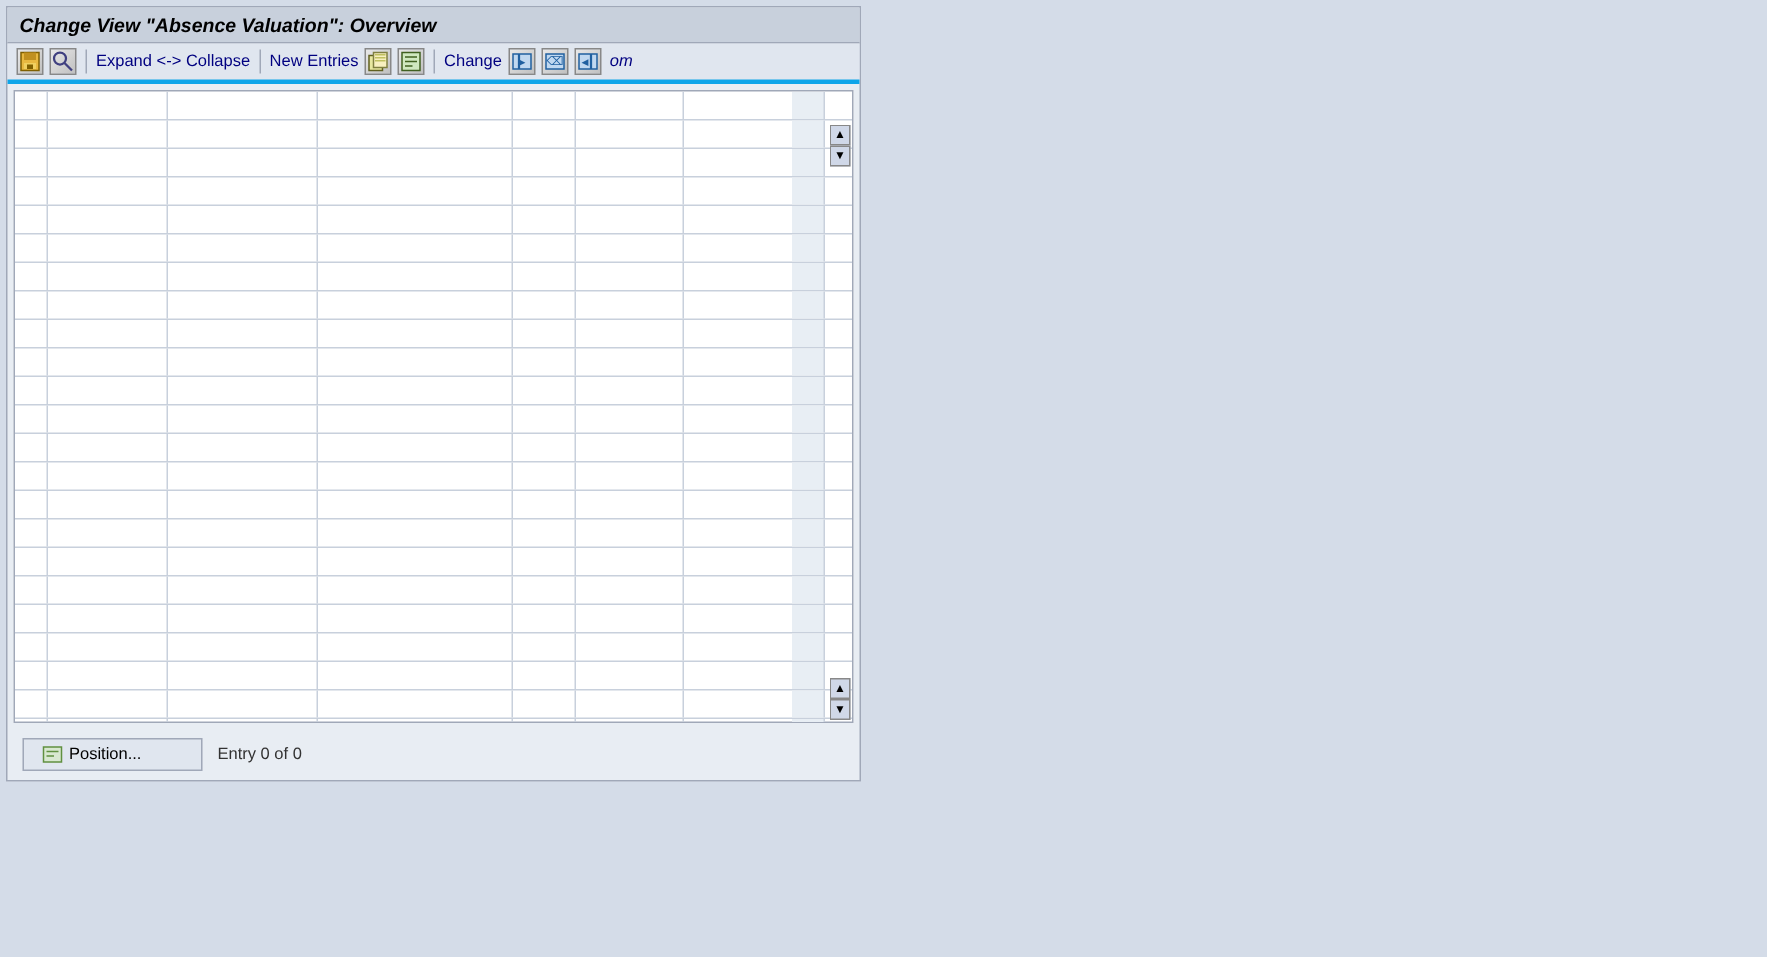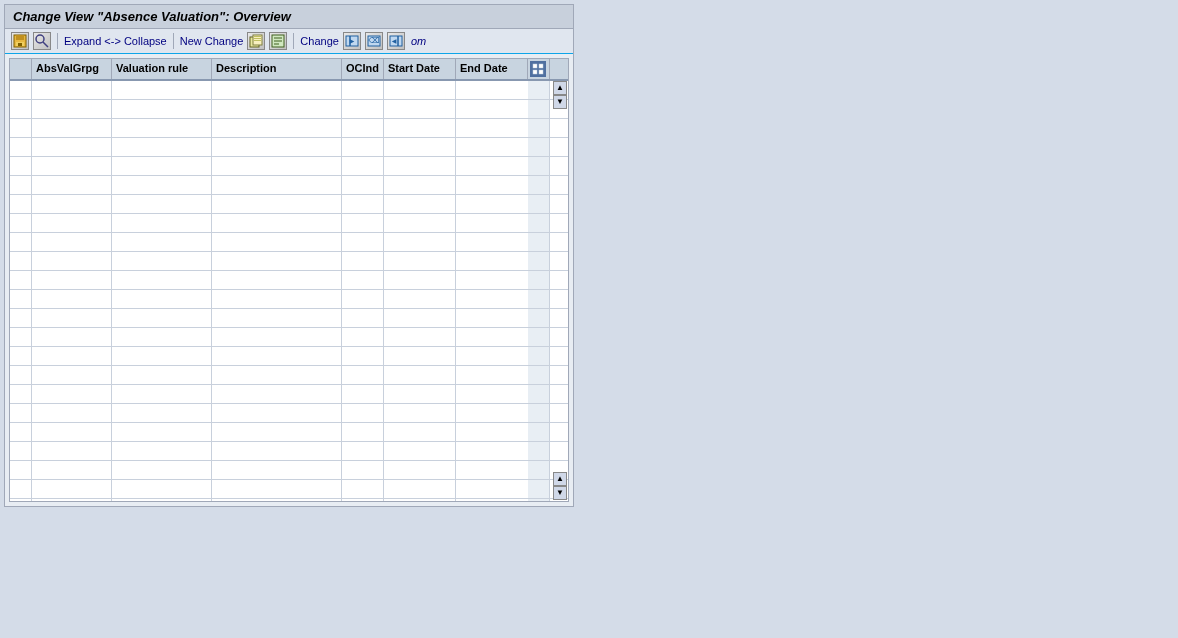--- a/index.html
+++ b/index.html
@@ -30,21 +30,21 @@
       font-style: italic;
       font-size: 13px;
       border-bottom: 1px solid #a0a8b8;
     }
     .toolbar {
       background-color: #e0e6ef;
       padding: 3px 6px;
       display: flex;
       align-items: center;
       gap: 4px;
-      border-bottom: 1px solid #0ea5e9;
+      border-bottom: 3px solid #0ea5e9;
       flex-wrap: wrap;
     }
     .toolbar-separator {
       width: 1px;
       height: 16px;
       background: #a0a8b8;
       margin: 0 2px;
     }
     .toolbar-icon {
       width: 18px;
@@ -195,21 +195,21 @@
           <line x1="8" y1="8" x2="13" y2="13" stroke="#404080" stroke-width="1.5"></line>
         </svg>
       </div>
 
       <div class="toolbar-separator"></div>
 
       <span class="toolbar-text">Expand &lt;-&gt; Collapse</span>
 
       <div class="toolbar-separator"></div>
 
-      <span class="toolbar-text">New Change</span>
+      <span class="toolbar-text">New Entries</span>
 
       <div class="toolbar-icon" title="Copy">
         <svg width="14" height="14" viewBox="0 0 14 14">
           <rect x="1" y="3" width="9" height="10" fill="#e8e8a0" stroke="#606020" stroke-width="1"></rect>
           <rect x="4" y="1" width="9" height="10" fill="#f8f0c0" stroke="#808040" stroke-width="1"></rect>
           <rect x="5" y="2" width="7" height="1" fill="#c0c060"></rect>
           <rect x="5" y="4" width="7" height="1" fill="#c0c060"></rect>
           <rect x="5" y="6" width="7" height="1" fill="#c0c060"></rect>
         </svg>
       </div>
@@ -249,39 +249,20 @@
           <text x="5" y="9" font-size="6" fill="#2060a0" text-anchor="middle">◀</text>
         </svg>
       </div>
 
       <span style="font-size:11px; color:#000080; margin-left:2px;font-style:italic;">om</span>
     </div>
 
     <div class="table-container">
       <div style="position:relative; overflow:hidden;">
 
-        <div class="table-header">
-          <div class="th-cell col-select">&nbsp;</div>
-          <div class="th-cell col-absvalgrp">AbsValGrpg</div>
-          <div class="th-cell col-valrule">Valuation rule</div>
-          <div class="th-cell col-desc">Description</div>
-          <div class="th-cell col-ocind">OCInd</div>
-          <div class="th-cell col-startdate">Start Date</div>
-          <div class="th-cell col-enddate">End Date</div>
-          <div class="th-cell col-config" style="padding:2px; cursor:pointer;">
-            <div style="width:16px;height:16px;background:#5070a0;display:flex;align-items:center;justify-content:center;">
-              <svg width="12" height="12" viewBox="0 0 12 12">
-                <rect x="1" y="1" width="4" height="4" fill="white" stroke="#c0d0e0" stroke-width="0.5"></rect>
-                <rect x="7" y="1" width="4" height="4" fill="white" stroke="#c0d0e0" stroke-width="0.5"></rect>
-                <rect x="1" y="7" width="4" height="4" fill="white" stroke="#c0d0e0" stroke-width="0.5"></rect>
-                <rect x="7" y="7" width="4" height="4" fill="white" stroke="#c0d0e0" stroke-width="0.5"></rect>
-              </svg>
-            </div>
-          </div>
-        </div>
 
         <div style="position:absolute; right:1px; top:22px; display:flex; flex-direction:column; z-index:10;">
           <div class="scroll-arrow">▲</div>
           <div class="scroll-arrow">▼</div>
         </div>
 
         <div class="table-body" id="table-body">
 
         <div class="table-row">
       <div class="td-cell col-select">&nbsp;</div>
@@ -516,15 +497,26 @@
           </div>
 
         <div style="position:absolute; right:1px; bottom:1px; display:flex; flex-direction:column; z-index:10;">
           <div class="scroll-arrow">▲</div>
           <div class="scroll-arrow">▼</div>
         </div>
 
       </div>
     </div>
 
+    <div class="bottom-bar">
+      <button class="position-btn">
+        <svg width="14" height="14" viewBox="0 0 14 14" style="flex-shrink:0;">
+          <rect x="1" y="2" width="12" height="10" fill="#d8e8d0" stroke="#609040" stroke-width="1"></rect>
+          <line x1="3" y1="5" x2="11" y2="5" stroke="#609040" stroke-width="1"></line>
+          <line x1="3" y1="8" x2="8" y2="8" stroke="#609040" stroke-width="1"></line>
+        </svg>
+        <span>Position...</span>
+      </button>
+      <span class="entry-count">Entry 0 of 0</span>
+    </div>
 
   </div>
 </div>
 
 </body></html>

